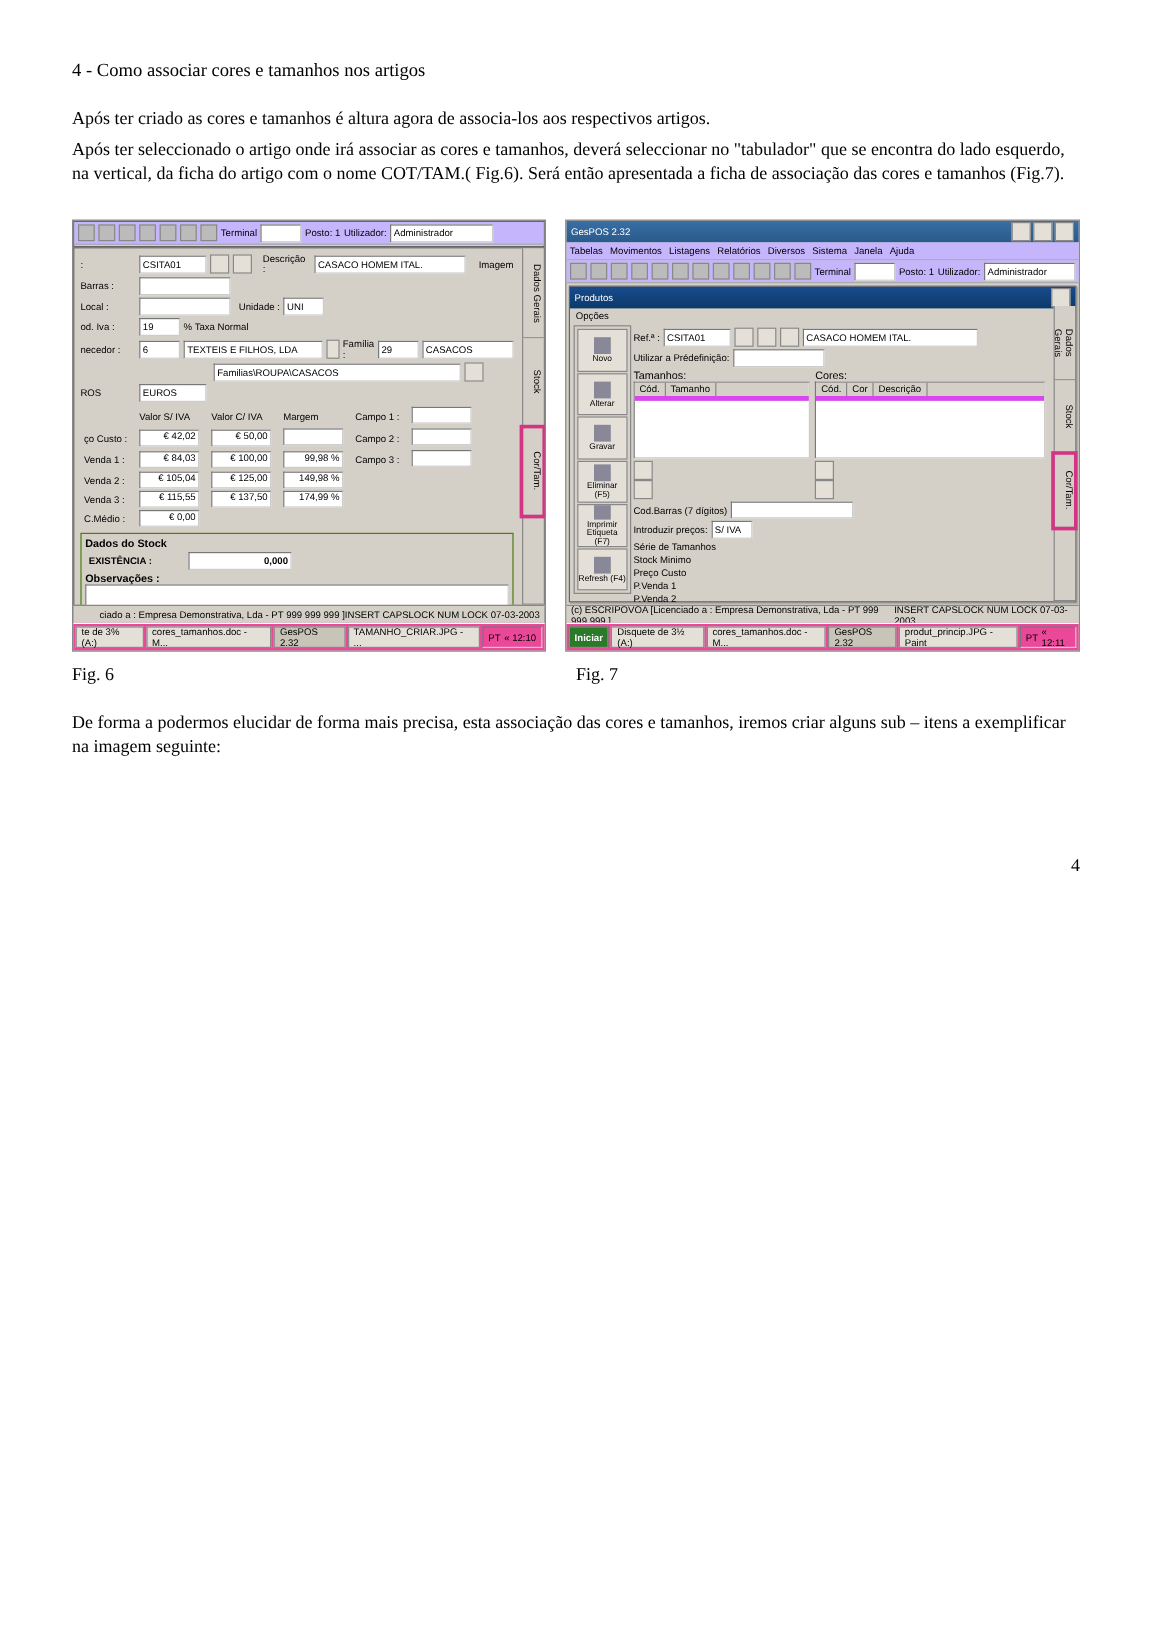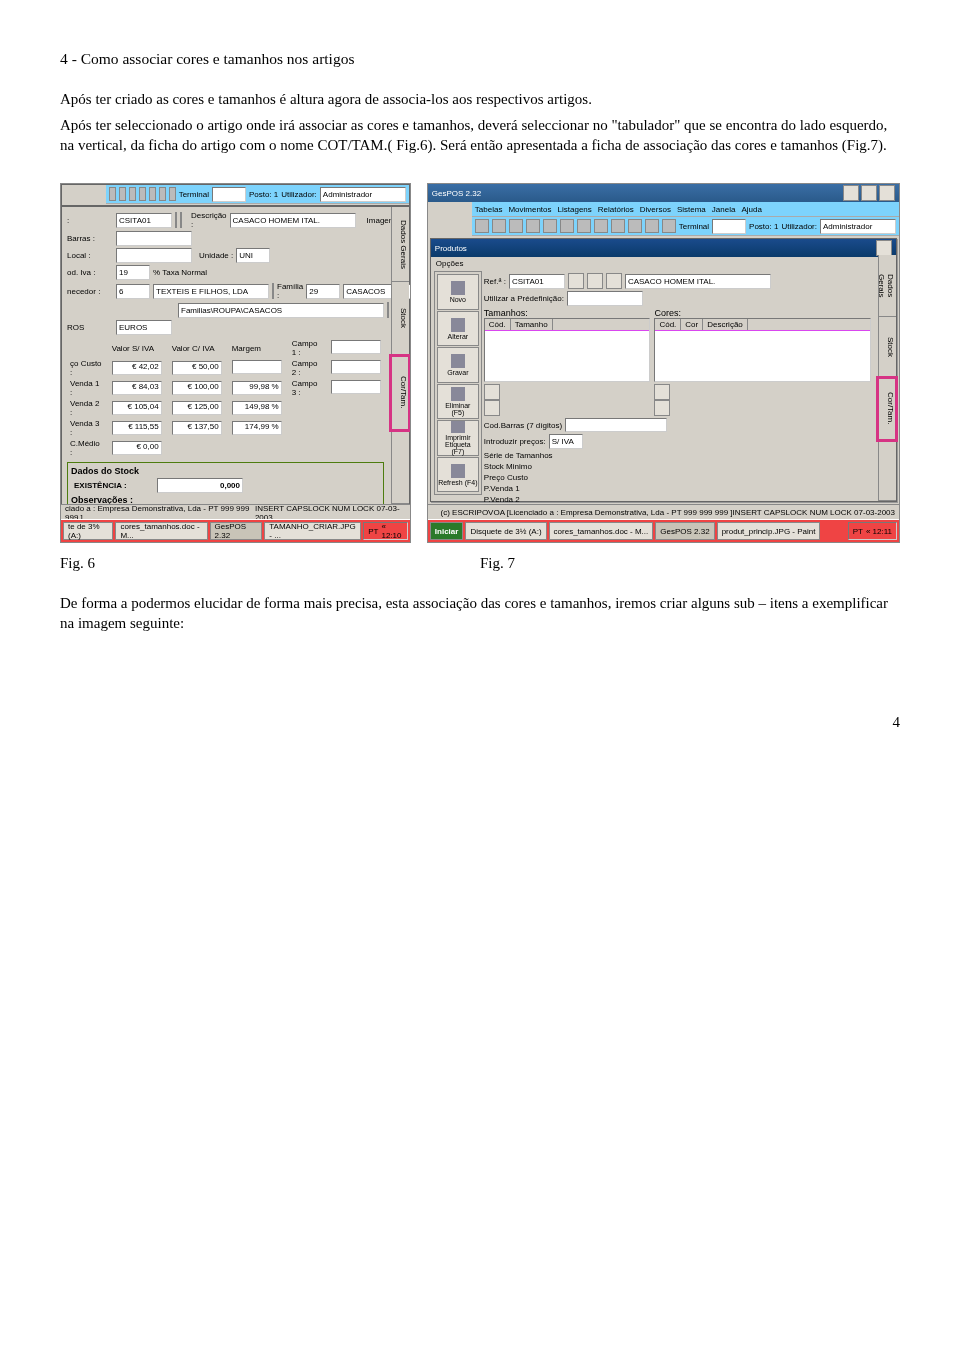--- a/index.html
+++ b/index.html
@@ -62,28 +62,27 @@
     background: linear-gradient(90deg, #0a3a5a 0%, #1a5a8a 20%, #0a2a4a 40%, #0a0a1a 100%);
   }
   .ss-window {
     position: absolute;
     background: #d4d0c8;
     border: 1px solid #666;
     box-shadow: 1px 1px 0 #999;
   }
   .ss-toolbar {
     height: 18px;
-    background: #7dd3fc;
+    background: #c4b5fd;
     border-bottom: 1px solid #aaa;
     display: flex;
     align-items: center;
     padding: 0 3px;
     gap: 3px;
     font-size: 8px;
-    margin-left: 44px;
   }
   .ss-toolbar .ico { width: 12px; height: 12px; background: #bbb; border: 1px solid #888; }
   .ss-toolbar span { white-space: nowrap; }
   .ss-field { display: flex; align-items: center; margin: 2px 3px; gap: 3px; font-size: 8px;}
   .ss-label { min-width: 46px; color: #000; }
   .ss-input { background: #fff; border: 1px inset #ccc; height: 13px; flex: 1; padding: 0 2px; line-height:13px;}
   .ss-input.small { flex: none; width: 50px;}
   .ss-input.tiny { flex: none; width: 28px;}
   .ss-btn { width: 14px; height: 14px; background: #e4e0d8; border: 1px solid #888;}
   .ss-titlebar {
@@ -127,41 +126,41 @@
     background: #d4d0c8;
     border-top: 1px solid #888;
     font-size: 8px;
     display:flex; align-items:center; padding: 0 4px;
     justify-content: flex-end;
   }
   .ss-taskbar {
     position: absolute;
     bottom: 0; left: 0; right: 0;
     height: 22px;
-    background: #ef4444;
+    background: #ec4899;
     border-top: 1px solid #fff;
     display: flex; align-items: center;
     font-size: 8px; gap: 2px; padding: 0 2px;
   }
   .ss-task { height: 16px; background: #e4e0d8; border: 1px solid #888; padding: 0 4px; display:flex;align-items:center;}
   .ss-tray { margin-left: auto; height: 16px; border: 1px inset #ccc; padding: 0 4px; display:flex;align-items:center; gap:3px;}
   .price-grid { font-size:8px; margin: 2px 0; }
   .price-grid td { padding: 0 4px; }
   .price-grid .cell { background:#fff; border:1px inset #ccc; height:12px; min-width:44px; display:inline-block; text-align:right; padding:0 2px;}
   .ss-group { border:1px solid #4d7c0f; margin:3px; padding:3px;font-weight:bold;}
   .ss-sidebar2 {
     position:absolute; left:3px; top:74px; bottom:6px; width:42px;
     background:#d4d0c8; border:1px solid #888;
     display:flex; flex-direction:column; gap:1px; padding:2px;
   }
   .ss-sidebar2 .sbtn{ height:34px; background:#e4e0d8; border:1px solid #888; font-size:7px; text-align:center; display:flex;flex-direction:column;align-items:center;justify-content:center; gap:1px;}
   .ss-sidebar2 .sbtn .ic{width:14px;height:14px;background:#889;}
   .ss-body2{ position:absolute; left:50px; top:74px; right:22px; bottom:6px;}
   .ss-list{ background:#fff; border:1px inset #ccc; height:62px; font-size:8px;}
-  .ss-list .hdr{ background:#d4d0c8; border-bottom:1px solid #d946ef; display:flex;text-align:center;}
+  .ss-list .hdr{ background:#d4d0c8; border-bottom:4px solid #d946ef; display:flex;text-align:center;}
   .ss-list .hdr span{ padding:1px 4px; border-right:1px solid #888;}
   .ss-intro-input{background:#fff;border:1px inset #ccc;height:12px;width:100px;display:inline-block;}
 </style>
 </head>
 <body>
 
 <div class="section-title">4 - Como associar cores e tamanhos nos artigos</div>
 
 <div class="paragraph">Após ter criado as cores e tamanhos é altura agora de associa-los aos respectivos artigos.</div>
 

